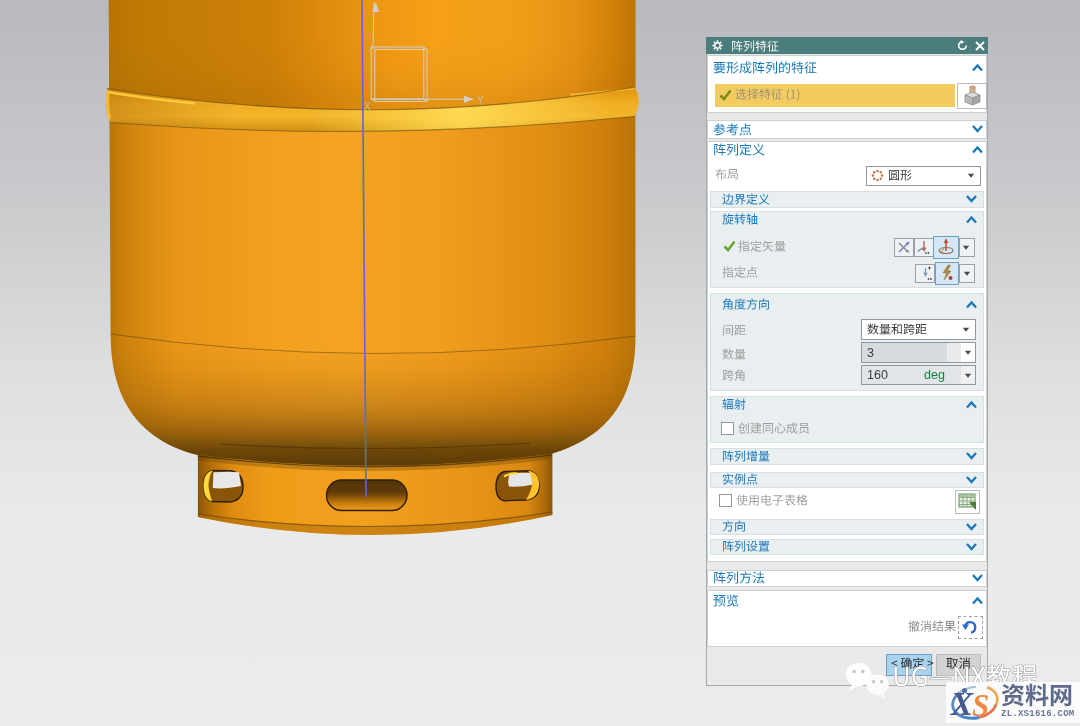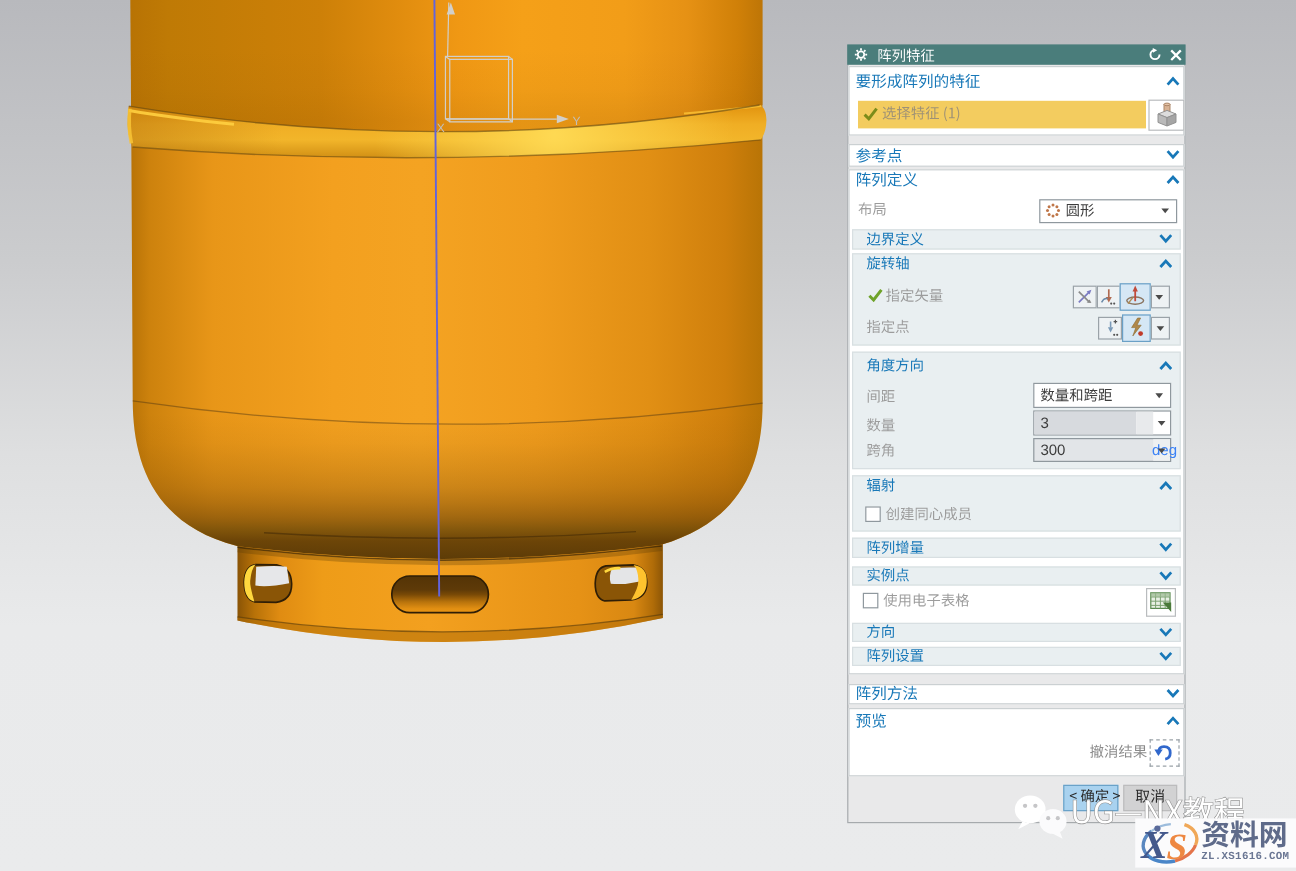--- a/index.html
+++ b/index.html
@@ -329,22 +329,22 @@
 <svg style="position:absolute;left:964px;top:350px" width="8" height="6" xmlns="http://www.w3.org/2000/svg">
     <path d="M0.8,0.8 L7.2,0.8 L4,4.8 Z" fill="#4a4a4a"></path>
   </svg>
 <div style="position:absolute;left:722px;top:369px">
     <svg width="25" height="14" viewBox="0 0 25 14" style="display:block" xmlns="http://www.w3.org/2000/svg">
       <path transform="translate(0,10.6)" d="M9.2 -8.2Q9.4 -7.7 9.8 -7.2Q10.2 -6.7 10.7 -6.2Q11.2 -5.8 11.7 -5.6Q11.6 -5.5 11.5 -5.4Q11.4 -5.2 11.2 -5.1Q11.1 -5.0 11.1 -4.9Q10.6 -5.2 10.1 -5.7Q9.6 -6.2 9.2 -6.7Q8.8 -7.3 8.5 -7.9ZM1.8 -8.8V-6.7H3.8V-8.8ZM1.0 -9.6H4.6V-5.9H1.0ZM2.6 -6.3H3.4V-0.8H2.6ZM1.1 -4.8H1.8V-0.4H1.1ZM0.5 -0.5Q1.0 -0.6 1.8 -0.8Q2.5 -1.0 3.4 -1.2Q4.2 -1.5 5.0 -1.7L5.1 -0.9Q4.0 -0.6 2.8 -0.2Q1.6 0.1 0.7 0.3ZM3.0 -4.2H4.7V-3.4H3.0ZM5.0 -4.4H11.3V-3.6H5.0ZM5.1 -8.6H11.4V-7.8H5.1ZM6.4 -6.2H9.6V-5.4H6.4ZM6.5 -2.4H10.1V-1.7H6.2ZM6.5 -3.9H7.3Q7.2 -3.3 7.0 -2.7Q6.8 -2.1 6.7 -1.7H5.8Q6.0 -2.1 6.2 -2.7Q6.4 -3.3 6.5 -3.9ZM9.8 -2.4H10.7Q10.7 -2.4 10.7 -2.3Q10.6 -2.2 10.6 -2.1Q10.5 -1.2 10.5 -0.7Q10.4 -0.1 10.2 0.2Q10.1 0.5 9.9 0.7Q9.8 0.8 9.5 0.9Q9.3 1.0 9.0 1.0Q8.7 1.0 8.2 1.0Q7.6 1.0 7.0 0.9Q7.0 0.8 6.9 0.5Q6.9 0.3 6.7 0.2Q7.1 0.2 7.5 0.2Q8.0 0.2 8.3 0.2Q8.6 0.3 8.7 0.3Q8.9 0.3 9.1 0.2Q9.2 0.2 9.3 0.2Q9.5 0.0 9.6 -0.6Q9.7 -1.1 9.8 -2.3ZM7.8 -9.9 8.6 -9.7Q8.2 -8.1 7.2 -7.0Q6.3 -5.8 5.0 -5.0Q5.0 -5.1 4.9 -5.2Q4.8 -5.4 4.7 -5.5Q4.6 -5.7 4.6 -5.8Q5.7 -6.4 6.6 -7.5Q7.4 -8.5 7.8 -9.9Z M14.8 -7.3H22.0V-6.5H14.8ZM14.8 -5.0H21.9V-4.2H14.8ZM14.6 -2.6H21.9V-1.8H14.6ZM14.3 -7.3H15.2V-4.3Q15.2 -3.7 15.1 -3.0Q15.1 -2.3 14.9 -1.5Q14.7 -0.8 14.4 -0.2Q14.0 0.5 13.5 1.1Q13.4 1.0 13.3 0.8Q13.2 0.7 13.0 0.6Q12.9 0.5 12.8 0.4Q13.5 -0.3 13.8 -1.1Q14.1 -1.9 14.2 -2.7Q14.3 -3.6 14.3 -4.3ZM21.6 -7.3H22.5V-0.2Q22.5 0.2 22.4 0.4Q22.3 0.6 22.0 0.8Q21.7 0.9 21.2 0.9Q20.7 0.9 20.0 0.9Q19.9 0.8 19.9 0.6Q19.8 0.5 19.8 0.3Q19.7 0.2 19.6 0.0Q20.0 0.0 20.4 0.0Q20.7 0.0 21.0 0.0Q21.2 0.0 21.3 0.0Q21.5 0.0 21.5 -0.0Q21.6 -0.1 21.6 -0.2ZM17.8 -7.0H18.7V0.7H17.8ZM15.9 -9.3H20.2V-8.5H15.9ZM16.0 -10.1 17.0 -9.9Q16.7 -9.2 16.1 -8.5Q15.6 -7.7 14.9 -7.0Q14.2 -6.3 13.3 -5.7Q13.3 -5.8 13.2 -5.9Q13.0 -6.0 12.9 -6.2Q12.8 -6.3 12.7 -6.3Q13.5 -6.9 14.1 -7.5Q14.8 -8.2 15.3 -8.9Q15.7 -9.5 16.0 -10.1ZM19.9 -9.3H20.1L20.2 -9.3L20.8 -8.9Q20.6 -8.5 20.3 -8.1Q20.0 -7.7 19.6 -7.3Q19.3 -7.0 19.0 -6.7Q18.9 -6.8 18.7 -6.9Q18.5 -7.0 18.4 -7.1Q18.6 -7.4 18.9 -7.7Q19.2 -8.1 19.5 -8.4Q19.7 -8.8 19.9 -9.1Z" fill="#9c9c9c"></path>
     </svg>
   </div>
 <div style="position:absolute;left:861px;top:364.5px;width:114.5px;height:20.5px;background:#e2e5e8;border:1px solid #8f989e;box-sizing:border-box;"></div>
 <div style="position:absolute;left:961px;top:365.5px;width:13.5px;height:18.5px;background:#eef0f1"></div>
-<div style="position:absolute;left:867px;top:368px;font:12.5px 'Liberation Sans',sans-serif;color:#3c3c3c">300</div>
-<div style="position:absolute;left:960px;top:368px;font:12.5px 'Liberation Sans',sans-serif;color:#3b82f6">deg</div>
+<div style="position:absolute;left:867px;top:368px;font:12.5px 'Liberation Sans',sans-serif;color:#3c3c3c">160</div>
+<div style="position:absolute;left:924px;top:368px;font:12.5px 'Liberation Sans',sans-serif;color:#15803d">deg</div>
 <svg style="position:absolute;left:963.5px;top:372.5px" width="8" height="6" xmlns="http://www.w3.org/2000/svg">
     <path d="M0.8,0.8 L7.2,0.8 L4,4.8 Z" fill="#4a4a4a"></path>
   </svg>
 <div style="position:absolute;left:710px;top:396px;width:274px;height:46.5px;background:#e9eff1;border:1px solid #d8dfe2;box-sizing:border-box;"></div>
 <div style="position:absolute;left:722px;top:398px">
     <svg width="25" height="14" viewBox="0 0 25 14" style="display:block" xmlns="http://www.w3.org/2000/svg">
       <path transform="translate(0,10.6)" d="M5.2 -4.4H11.2V1.0H10.4V-3.6H6.0V1.0H5.2ZM6.4 -7.2V-5.9H9.9V-7.2ZM5.6 -7.9H10.7V-5.1H5.6ZM7.8 -4.0H8.5V0.1H7.8ZM5.6 -2.3H10.6V-1.6H5.6ZM5.0 -9.5H11.5V-8.7H5.0ZM5.6 -0.3H10.6V0.5H5.6ZM0.5 -8.7H4.7V-7.8H0.5ZM2.8 -6.8H3.6V0.9H2.8ZM0.4 -2.0Q1.0 -2.1 1.7 -2.2Q2.4 -2.3 3.2 -2.5Q3.9 -2.6 4.7 -2.7L4.8 -2.0Q3.7 -1.7 2.6 -1.5Q1.5 -1.3 0.6 -1.1ZM0.9 -4.0Q0.9 -4.1 0.9 -4.2Q0.8 -4.4 0.8 -4.5Q0.7 -4.6 0.6 -4.8Q0.8 -4.8 0.9 -5.1Q1.0 -5.3 1.2 -5.7Q1.3 -5.9 1.4 -6.4Q1.5 -6.8 1.7 -7.4Q1.9 -8.0 2.0 -8.7Q2.2 -9.4 2.2 -10.1L3.1 -9.9Q2.9 -8.9 2.7 -8.0Q2.4 -7.0 2.1 -6.1Q1.8 -5.2 1.5 -4.5V-4.5Q1.5 -4.5 1.4 -4.4Q1.3 -4.4 1.2 -4.3Q1.1 -4.2 1.0 -4.1Q0.9 -4.0 0.9 -4.0ZM0.9 -4.0V-4.7L1.4 -5.0H4.7V-4.2H1.8Q1.5 -4.2 1.2 -4.1Q1.0 -4.1 0.9 -4.0Z M14.0 -7.0H16.9V-6.3H14.0ZM14.0 -5.4H16.9V-4.7H14.0ZM15.2 -10.1 16.1 -10.0Q15.9 -9.5 15.7 -9.1Q15.6 -8.7 15.4 -8.4L14.7 -8.5Q14.8 -8.9 14.9 -9.3Q15.1 -9.8 15.2 -10.1ZM13.5 -8.7H17.0V-8.0H14.3V-3.2H13.5ZM16.7 -8.7H17.5V-0.0Q17.5 0.3 17.4 0.5Q17.3 0.7 17.1 0.8Q16.8 0.9 16.4 0.9Q16.0 1.0 15.4 1.0Q15.3 0.8 15.2 0.6Q15.2 0.3 15.1 0.2Q15.5 0.2 15.9 0.2Q16.3 0.2 16.4 0.2Q16.6 0.2 16.6 0.1Q16.7 0.1 16.7 -0.0ZM16.2 -3.6 17.0 -3.3Q16.5 -2.6 15.9 -1.9Q15.2 -1.2 14.5 -0.6Q13.8 -0.0 13.0 0.4Q12.9 0.3 12.8 0.2Q12.7 0.1 12.6 -0.0Q12.5 -0.2 12.4 -0.2Q13.1 -0.6 13.9 -1.1Q14.6 -1.6 15.2 -2.3Q15.8 -2.9 16.2 -3.6ZM18.0 -7.3H23.5V-6.4H18.0ZM21.3 -10.0H22.2V-0.2Q22.2 0.3 22.1 0.5Q21.9 0.7 21.7 0.8Q21.4 0.9 20.9 0.9Q20.5 1.0 19.7 0.9Q19.7 0.8 19.6 0.5Q19.5 0.3 19.4 0.1Q20.0 0.1 20.4 0.1Q20.9 0.1 21.0 0.1Q21.2 0.1 21.3 0.0Q21.3 -0.0 21.3 -0.2ZM18.4 -5.1 19.1 -5.4Q19.4 -4.9 19.7 -4.4Q20.0 -3.9 20.2 -3.5Q20.4 -3.0 20.6 -2.6L19.8 -2.2Q19.7 -2.6 19.5 -3.1Q19.3 -3.6 19.0 -4.1Q18.7 -4.6 18.4 -5.1ZM12.6 -3.7H17.1V-2.9H12.6Z" fill="#1878b8"></path>
     </svg>
   </div>
 <svg style="position:absolute;left:965px;top:400px" width="13" height="10" xmlns="http://www.w3.org/2000/svg">

